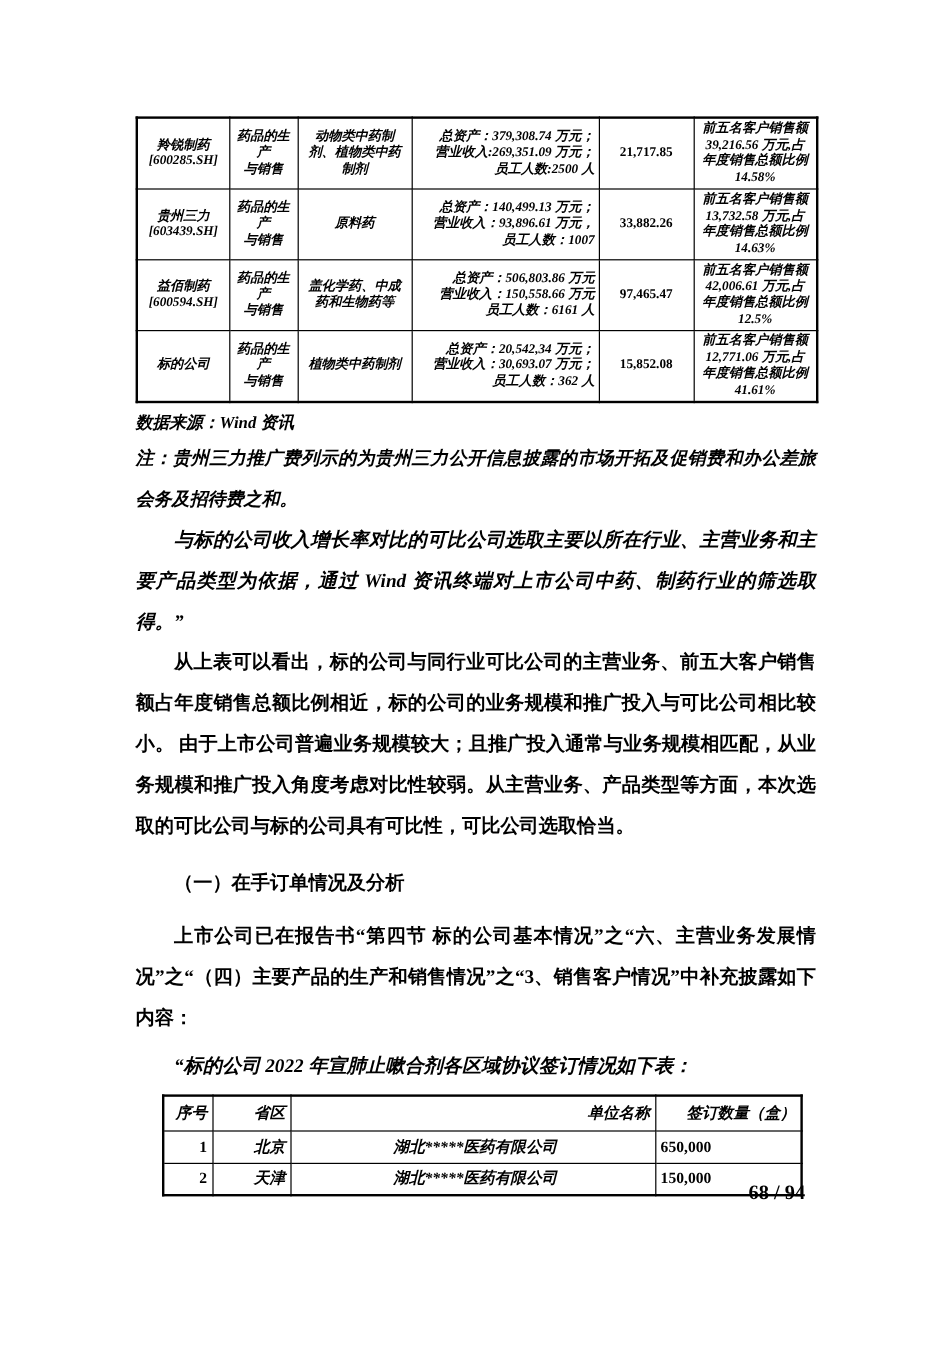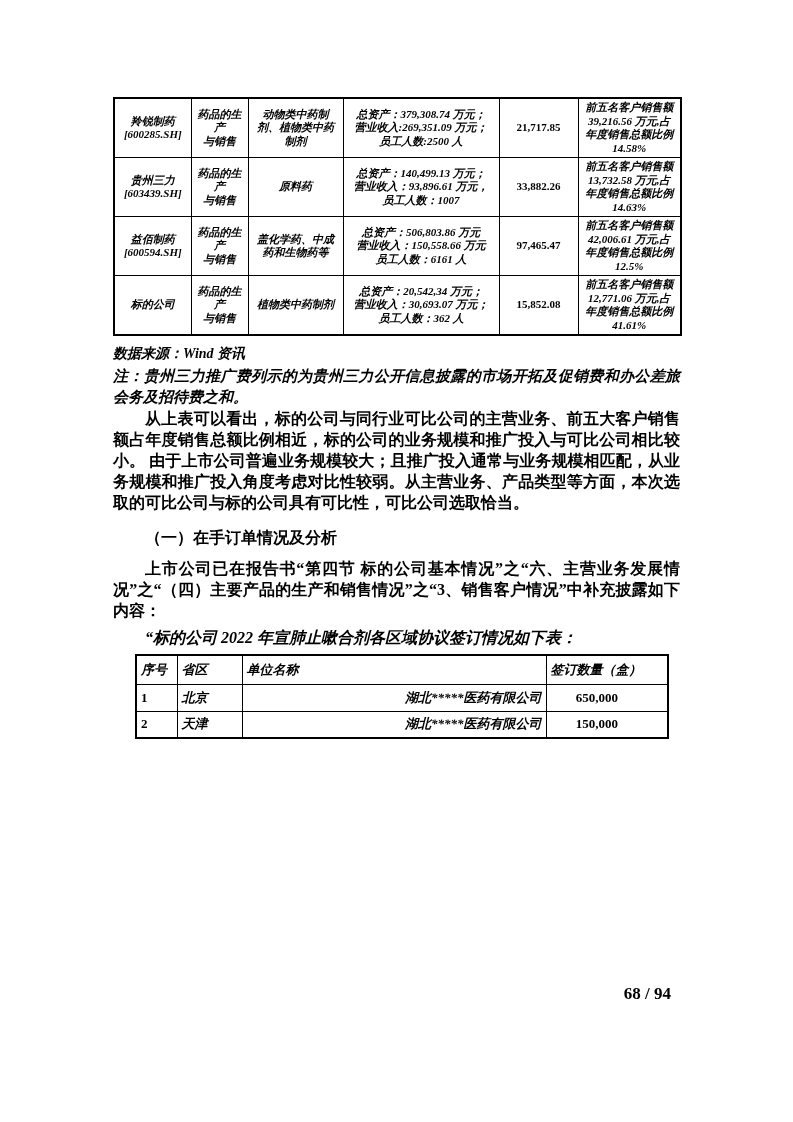--- a/index.html
+++ b/index.html
@@ -19,48 +19,48 @@
   }
   table.cmp td{
     border:1px solid #000;
     font-size:11px;line-height:13.5px;
     font-weight:bold;font-style:italic;
     text-align:center;vertical-align:middle;
     padding:2px 3px;white-space:pre-line;
     word-break:break-all;
   }
   table.cmp tr{height:55px;}
-  table.cmp td.fin{text-align:center;}
+  table.cmp td.fin{text-align:right;}
   table.cmp td.num{font-style:normal;}
 
   
   .kai{font-weight:bold;font-style:italic;}
   .song{font-weight:bold;font-style:normal;}
   .hei{font-weight:bold;font-family:"Liberation Sans","DejaVu Sans",sans-serif;}
-  p{margin:0;font-size:16px;line-height:21px;text-align:justify;}
+  p{margin:0;font-size:16px;line-height:34px;text-align:justify;}
   p.small{font-size:14px;line-height:24px;}
   .indent{text-indent:32px;}
   .mt6{margin-top:6px;} .mt10{margin-top:10px;} .mt14{margin-top:14px;} .mt16{margin-top:16px;}
 
   
   table.ord{
     border-collapse:collapse;table-layout:fixed;width:532px;
     margin:6px 0 0 22px;
     border:2px solid #000;
   }
   table.ord td,table.ord th{
     border:1.5px solid #000;
     font-size:13px;font-weight:bold;font-style:italic;
-    text-align:left;vertical-align:middle;
+    text-align:right;vertical-align:middle;
     padding:1px 4px;
   }
   table.ord tr{height:27px;}
   table.ord tr.hdr{height:29px;}
-  table.ord td.unit{text-align:right;padding-left:8px;}
-  table.ord td.qty{text-align:center;font-style:normal;padding-right:24px;}
+  table.ord td.unit{text-align:center;padding-left:8px;}
+  table.ord td.qty{text-align:left;font-style:normal;padding-right:24px;}
   table.ord td.no{font-style:normal;}
 
   .page-number{
     position:absolute;top:984px;right:122px;
     font-size:17px;font-weight:bold;
   }
 </style>
 </head>
 <body>
 
@@ -138,20 +138,21 @@
 12,771.06 万元,占
 年度销售总额比例
 41.61%</td>
         </tr>
       </tbody>
     </table>
 
     <p class="kai small mt6">数据来源：Wind 资讯</p>
     <p class="kai" style="font-size:15px;">注：贵州三力推广费列示的为贵州三力公开信息披露的市场开拓及促销费和办公差旅会务及招待费之和。</p>
 
+    <p class="kai indent">与标的公司收入增长率对比的可比公司选取主要以所在行业、主营业务和主要产品类型为依据，通过 Wind 资讯终端对上市公司中药、制药行业的筛选取得。”</p>
 
     <p class="song indent">从上表可以看出，标的公司与同行业可比公司的主营业务、前五大客户销售额占年度销售总额比例相近，标的公司的业务规模和推广投入与可比公司相比较小。 由于上市公司普遍业务规模较大；且推广投入通常与业务规模相匹配，从业务规模和推广投入角度考虑对比性较弱。从主营业务、产品类型等方面，本次选取的可比公司与标的公司具有可比性，可比公司选取恰当。</p>
 
     <p class="hei indent mt14">（一）在手订单情况及分析</p>
 
     <p class="song indent mt10">上市公司已在报告书“第四节 标的公司基本情况”之“六、主营业务发展情况”之“（四）主要产品的生产和销售情况”之“3、销售客户情况”中补充披露如下内容：</p>
 
     <p class="kai indent mt6">“标的公司 2022 年宣肺止嗽合剂各区域协议签订情况如下表：</p>
 
     <table class="ord">

